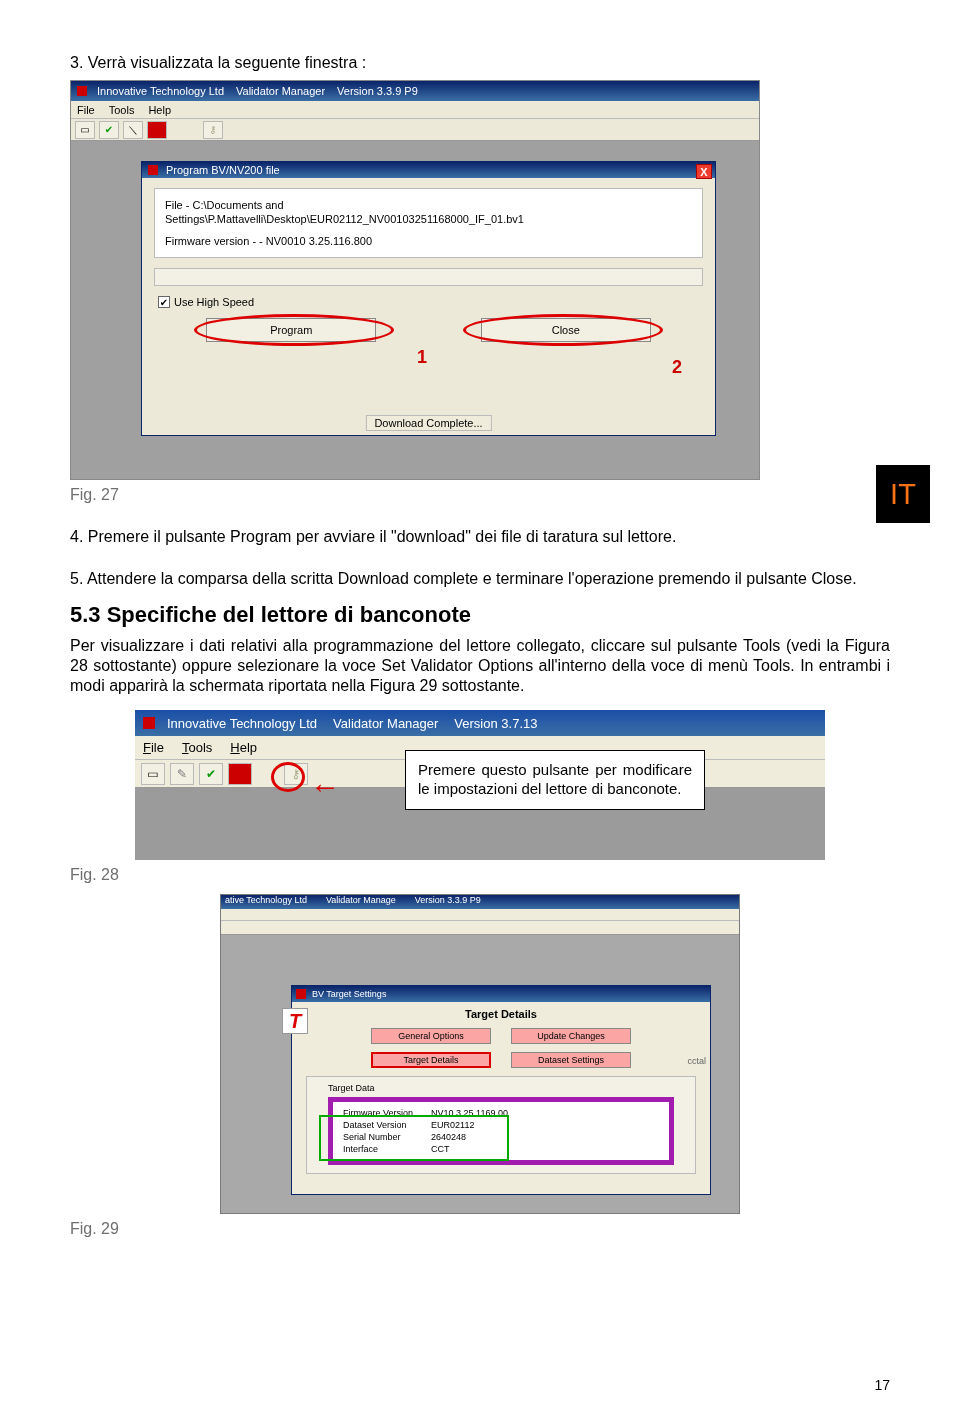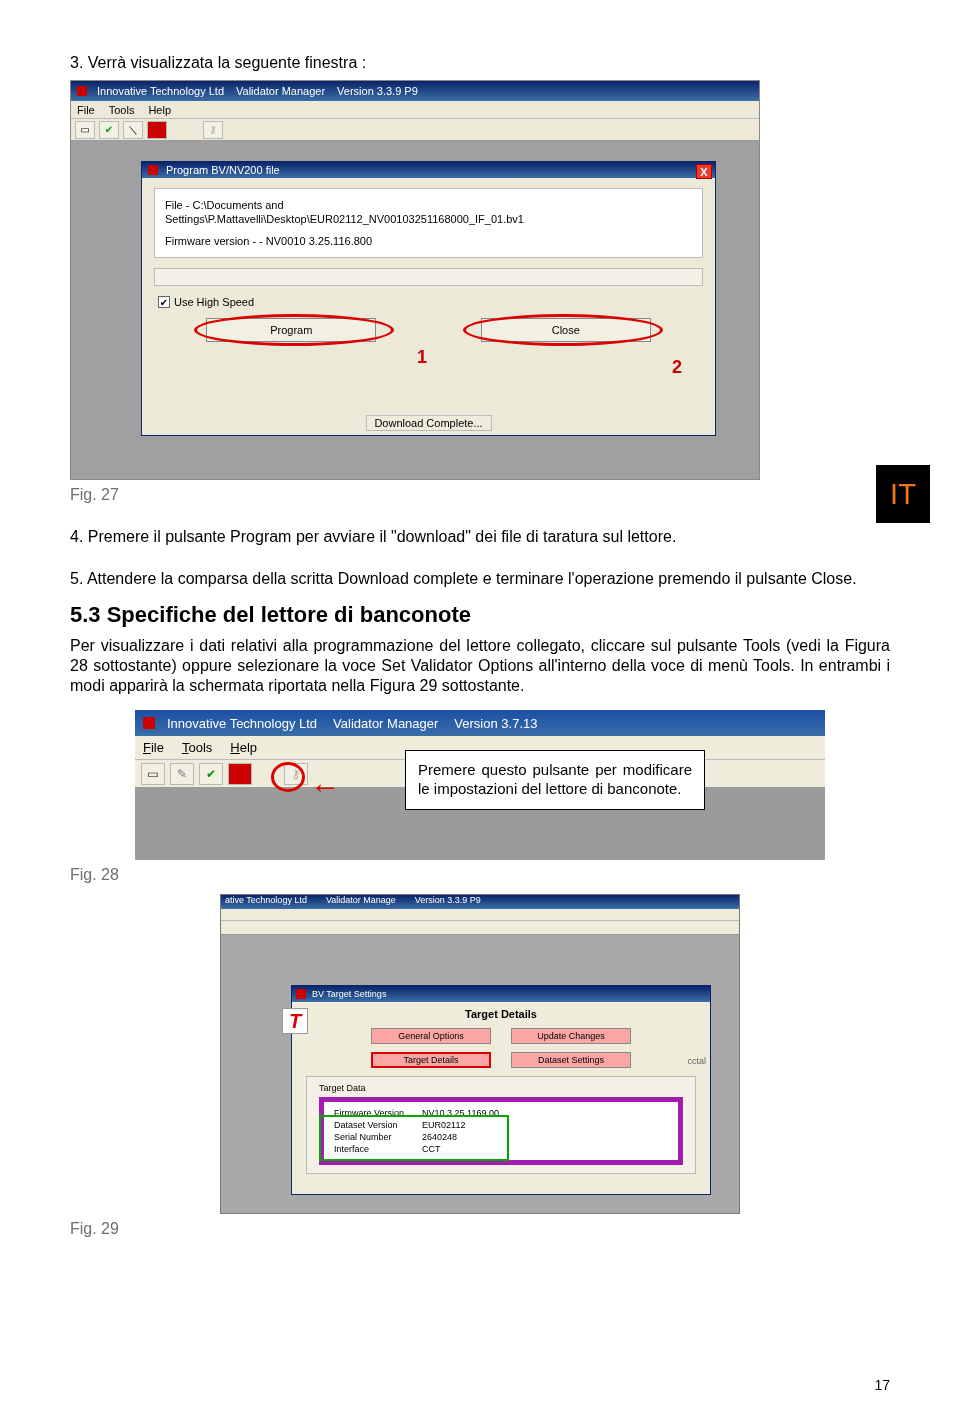--- a/index.html
+++ b/index.html
@@ -144,21 +144,21 @@
     height: 16px; background: linear-gradient(#0a246a,#3a6ea5); color:#fff;
     display:flex; align-items:center; padding:0 4px; font-size:9px;
   }
   .redT { position:absolute; left:-10px; top:22px; width:26px;height:26px; background:#fff; border:1px solid #999; display:flex;align-items:center;justify-content:center; color:#d00; font-size:20px; font-weight:bold; font-style:italic;}
   .tw-heading { text-align:center; font-weight:bold; font-size:11px; margin:6px 0 8px; }
   .tabrow { display:flex; justify-content:center; gap:20px; margin-bottom:8px;}
   .tab { width:120px;height:16px;border:1px solid #888;background:#fca5a5;display:flex;align-items:center;justify-content:center;font-size:9px;}
   .tab.sel { border:2px solid #d00; }
   .cutoff { color:#666; font-size:9px; position:absolute; right:4px; top:70px;}
   .tw-group {
-    margin: 0 14px; padding: 6px 12px 8px; border: 1px solid #bbb; background:#f3f1e6;
+    margin: 0 14px; padding: 6px 21px 8px; border: 1px solid #bbb; background:#f3f1e6;
   }
   .tw-group .gt { font-size:9px; margin-bottom:4px;}
   .tw-box { background:#fff; border:5px solid #a21caf; padding:4px 8px; font-size:9px;}
   .tw-box table td { padding:0 16px 0 0; font-size:9px;}
   .greenbox { position:absolute; left:98px; bottom:52px; width:190px; height:46px; border:2px solid #0a0; }
 </style>
 </head>
 <body>
 
 <p class="step-text">3.  Verrà visualizzata la seguente finestra :</p>

